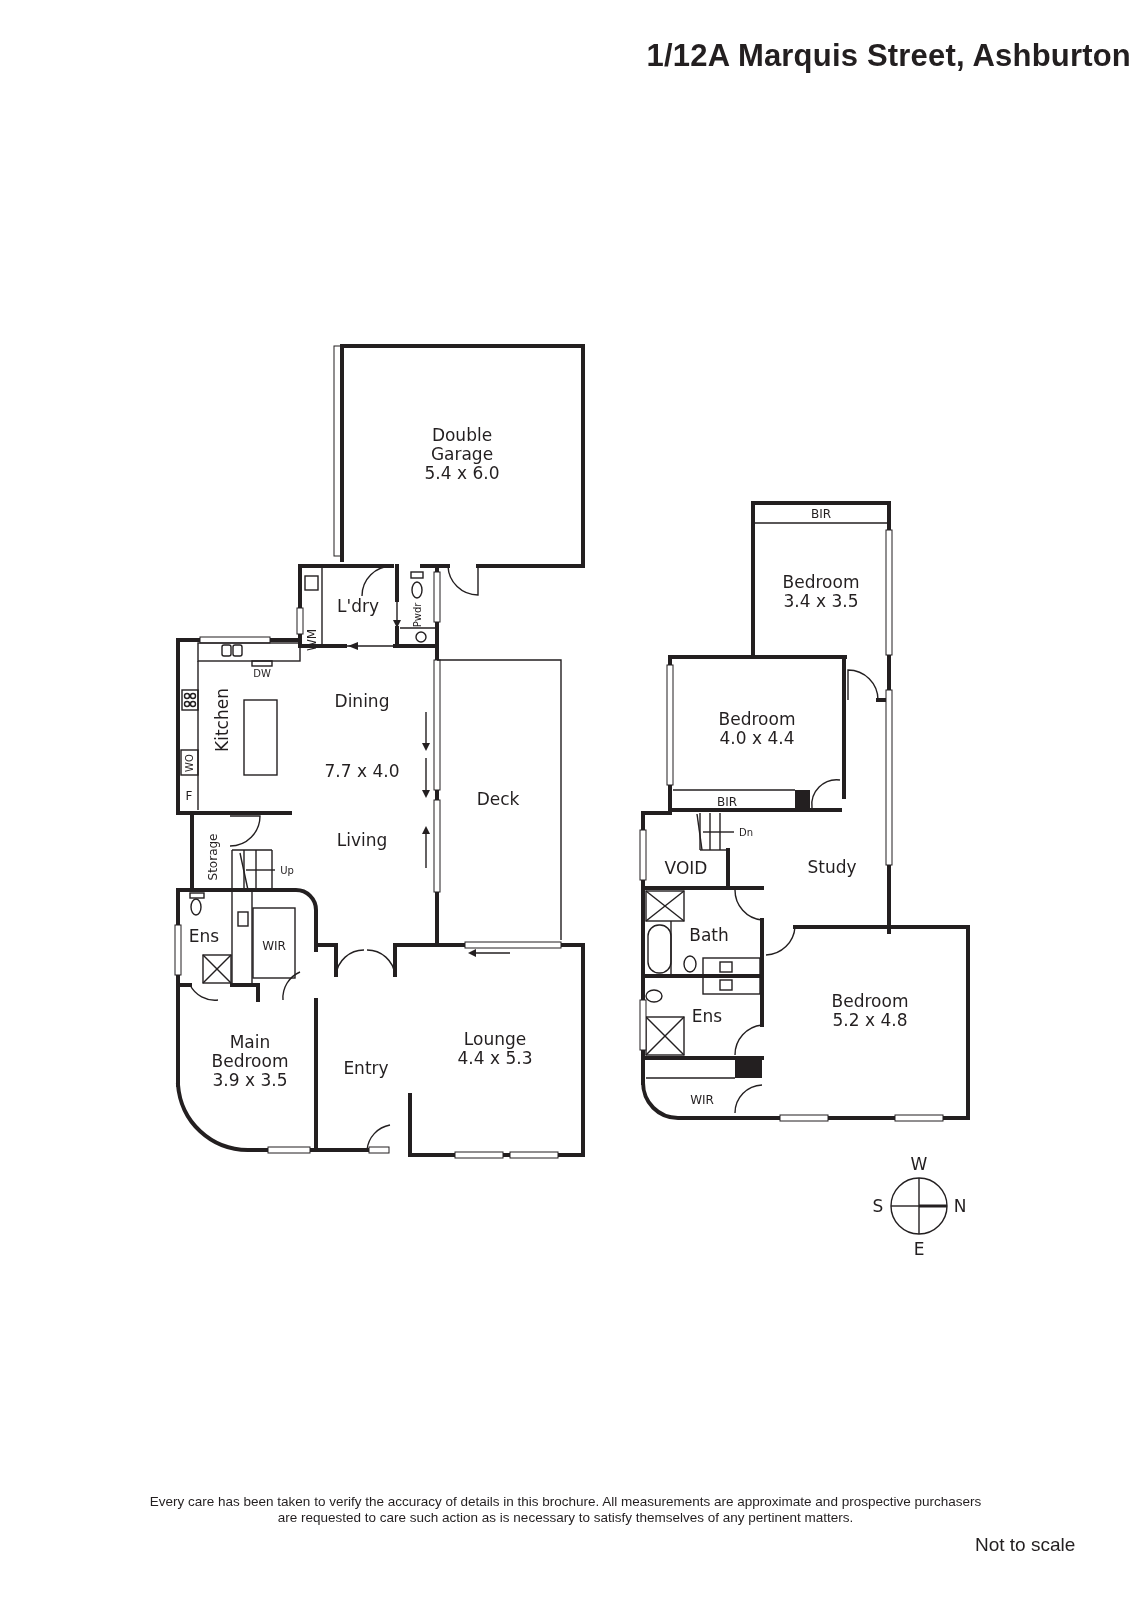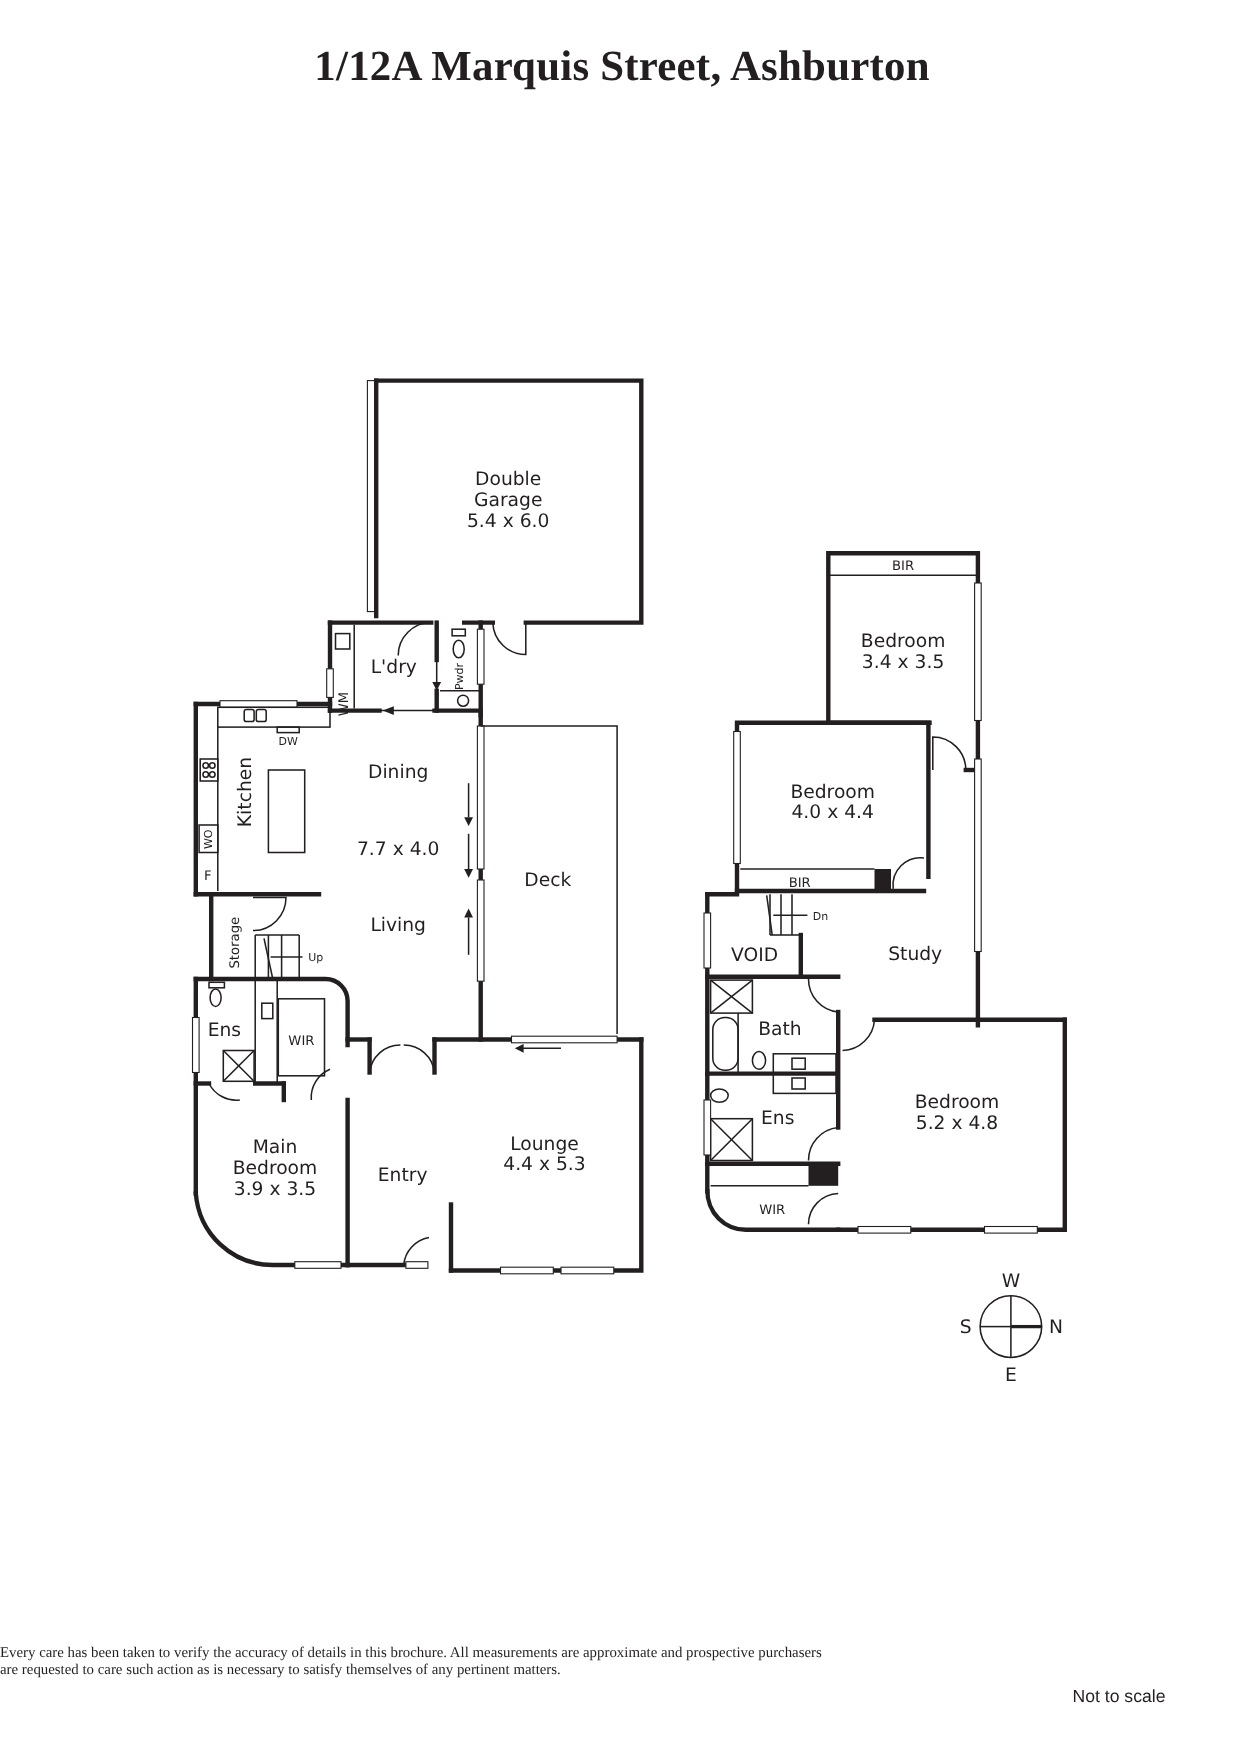--- a/index.html
+++ b/index.html
@@ -1,26 +1,26 @@
 <!DOCTYPE html>
 <html><head>
 <meta charset="utf-8">
 <style>
   html,body{margin:0;padding:0;background:#fff;}
   body{width:1131px;height:1600px;position:relative;overflow:hidden;font-family:"DejaVu Sans",sans-serif;color:#231f20;}
-  .title{position:absolute;top:38px;left:0;width:1131px;text-align:center;font-family:Liberation Serif, serif;font-weight:bold;font-size:39px;letter-spacing:0.2px;}
+  .title{position:absolute;top:38px;left:0;width:1131px;text-align:right;font-family:Liberation Sans, sans-serif;font-weight:bold;font-size:31px;letter-spacing:0.2px;}
   svg.plan{position:absolute;left:0;top:0;}
   .wall{stroke:#231f20;stroke-width:4;fill:none;stroke-linecap:square;}
   .thin{stroke:#231f20;stroke-width:1.4;fill:none;}
   .win{stroke:#231f20;stroke-width:1;fill:#fff;}
   .lbl{font-family:"DejaVu Sans",sans-serif;font-size:17px;fill:#231f20;text-anchor:middle;}
   .sm{font-size:12px;}
   .xs{font-size:10px;}
-  .disc{position:absolute;top:1494px;left:0;width:1131px;font-size:13.5px;line-height:16px;font-family:Liberation Serif, serif;}
-  .nts{position:absolute;top:1534px;left:975px;font-size:16px;font-family:"Liberation Sans",sans-serif;}
+  .disc{position:absolute;top:1494px;left:0;width:1131px;text-align:center;font-size:13.5px;line-height:16px;font-family:Liberation Sans, sans-serif;}
+  .nts{position:absolute;top:1534px;left:975px;font-size:19px;font-family:"Liberation Sans",sans-serif;}
 </style>
 </head>
 <body>
 
 <div class="title">1/12A Marquis Street, Ashburton</div>
 
 <svg class="plan" width="1131" height="1600" viewBox="0 0 1131 1600">
 
   <g>
 

